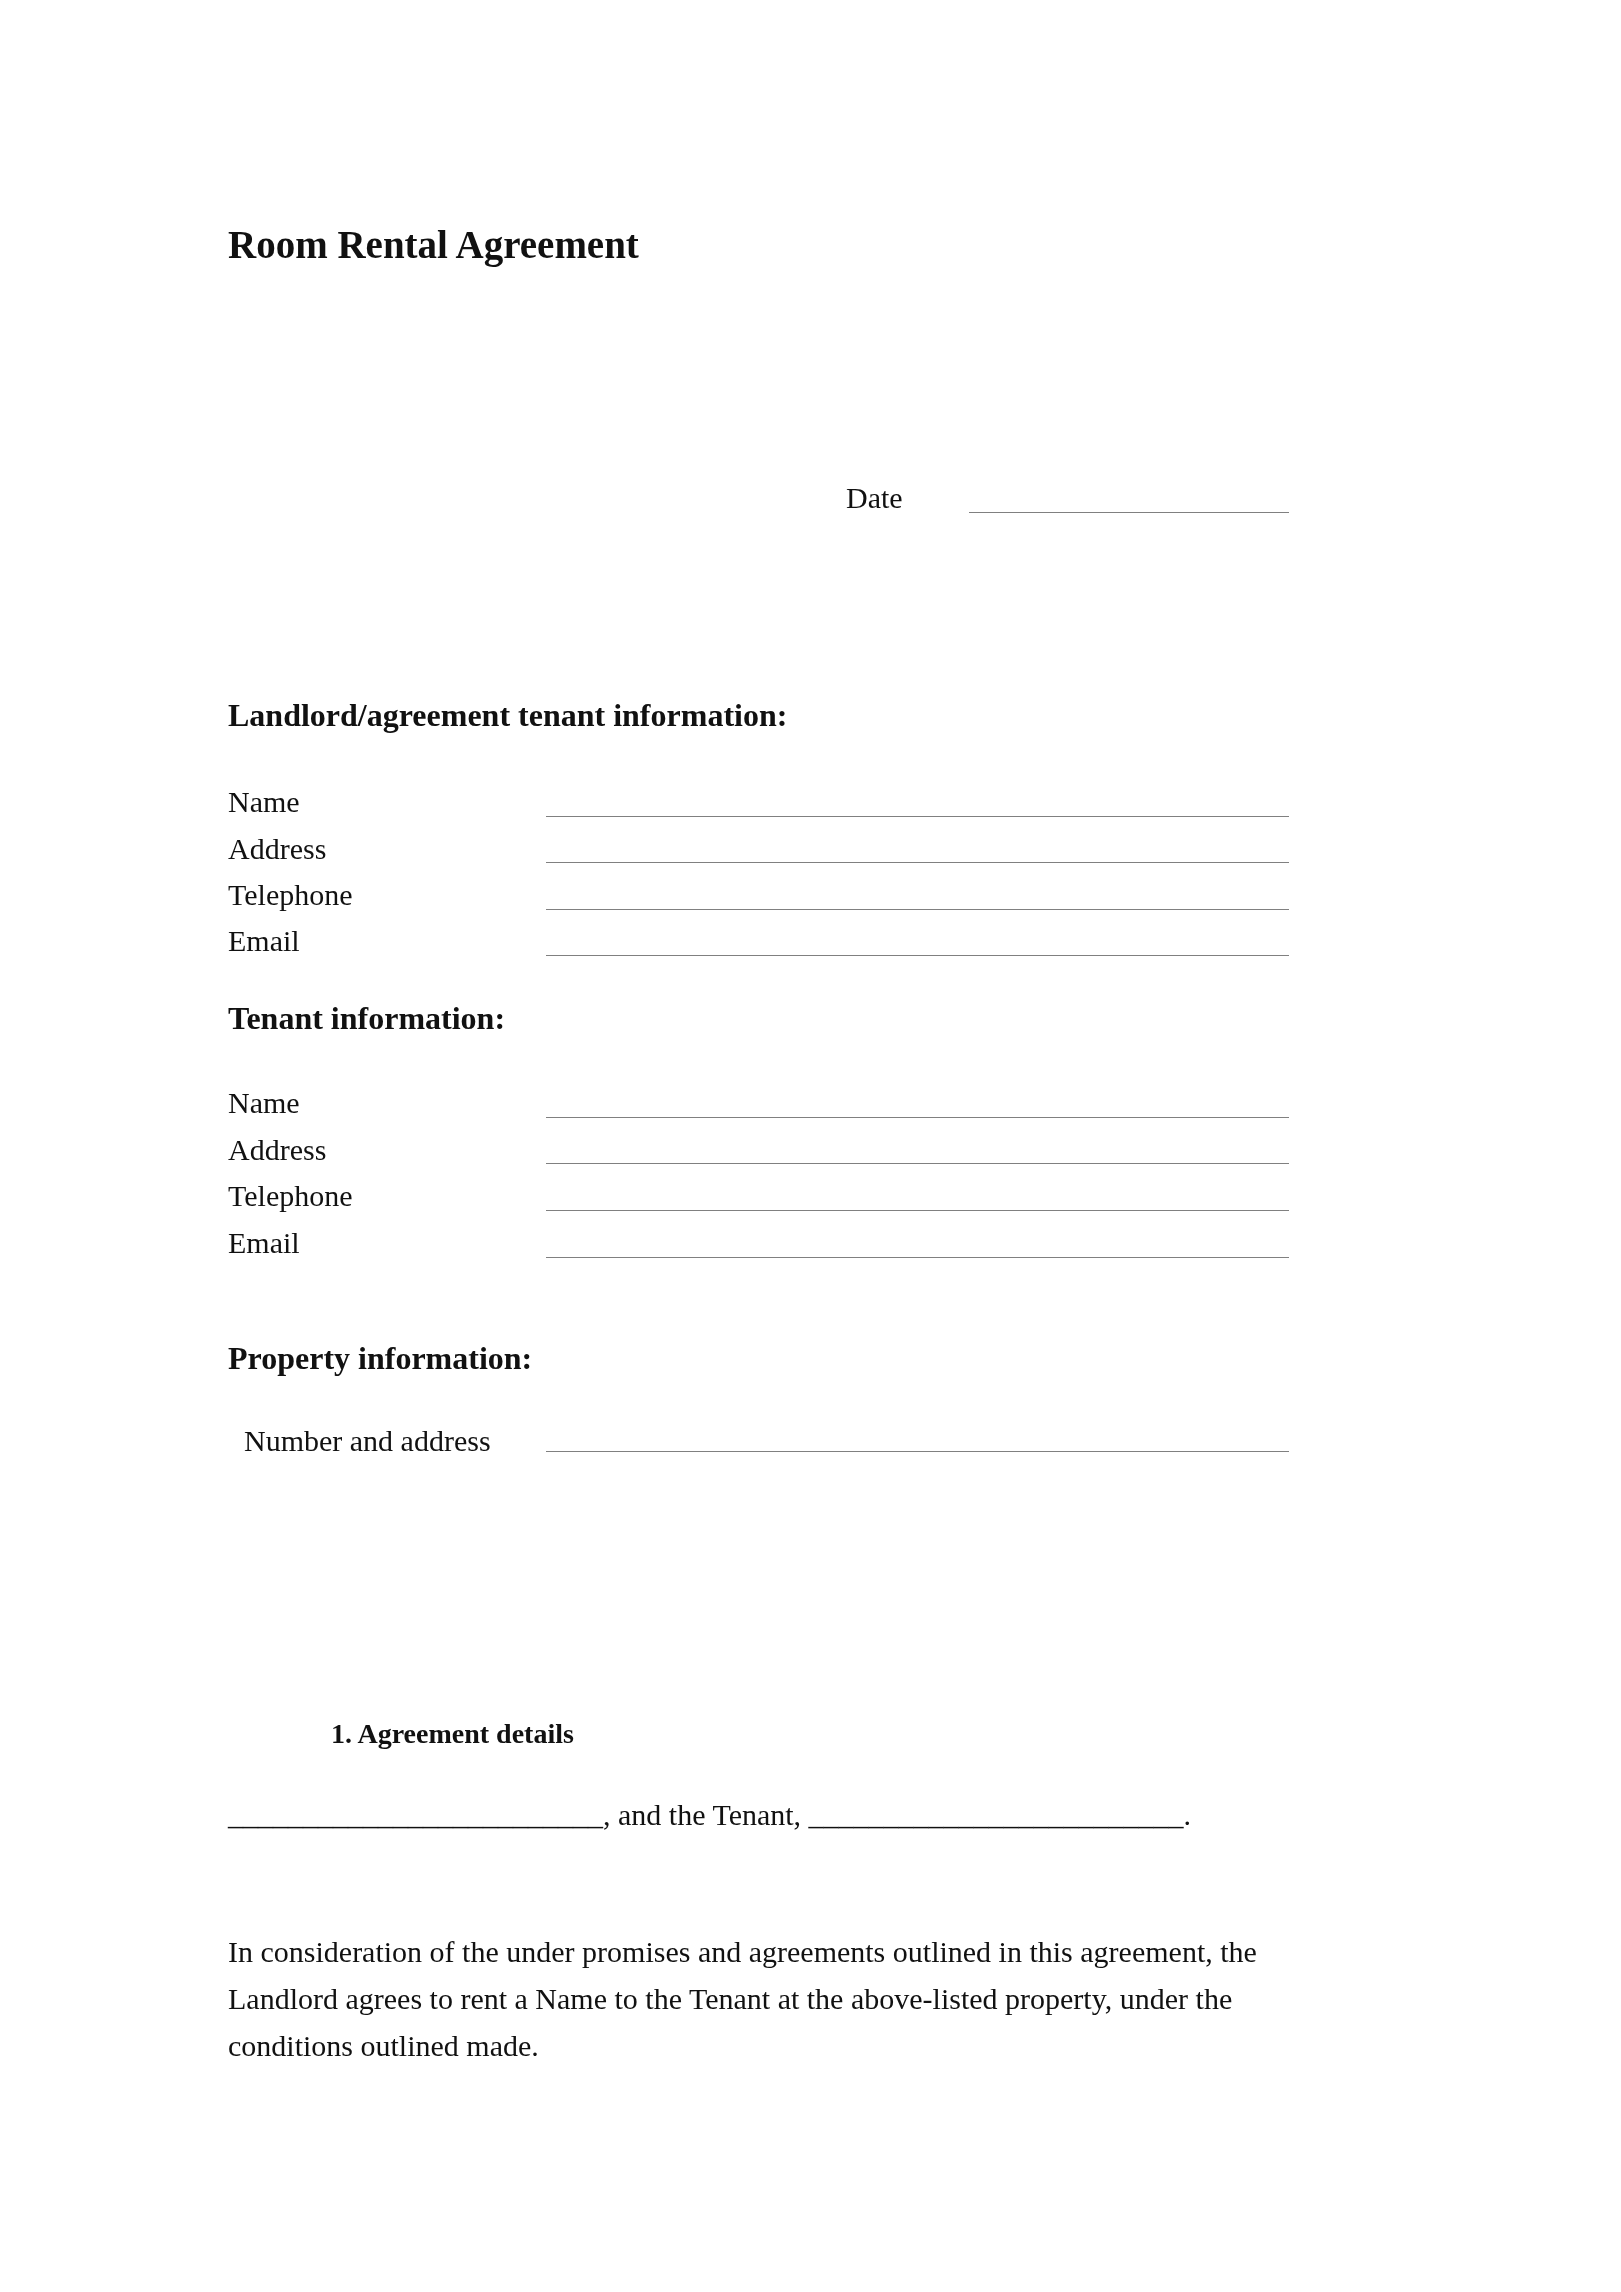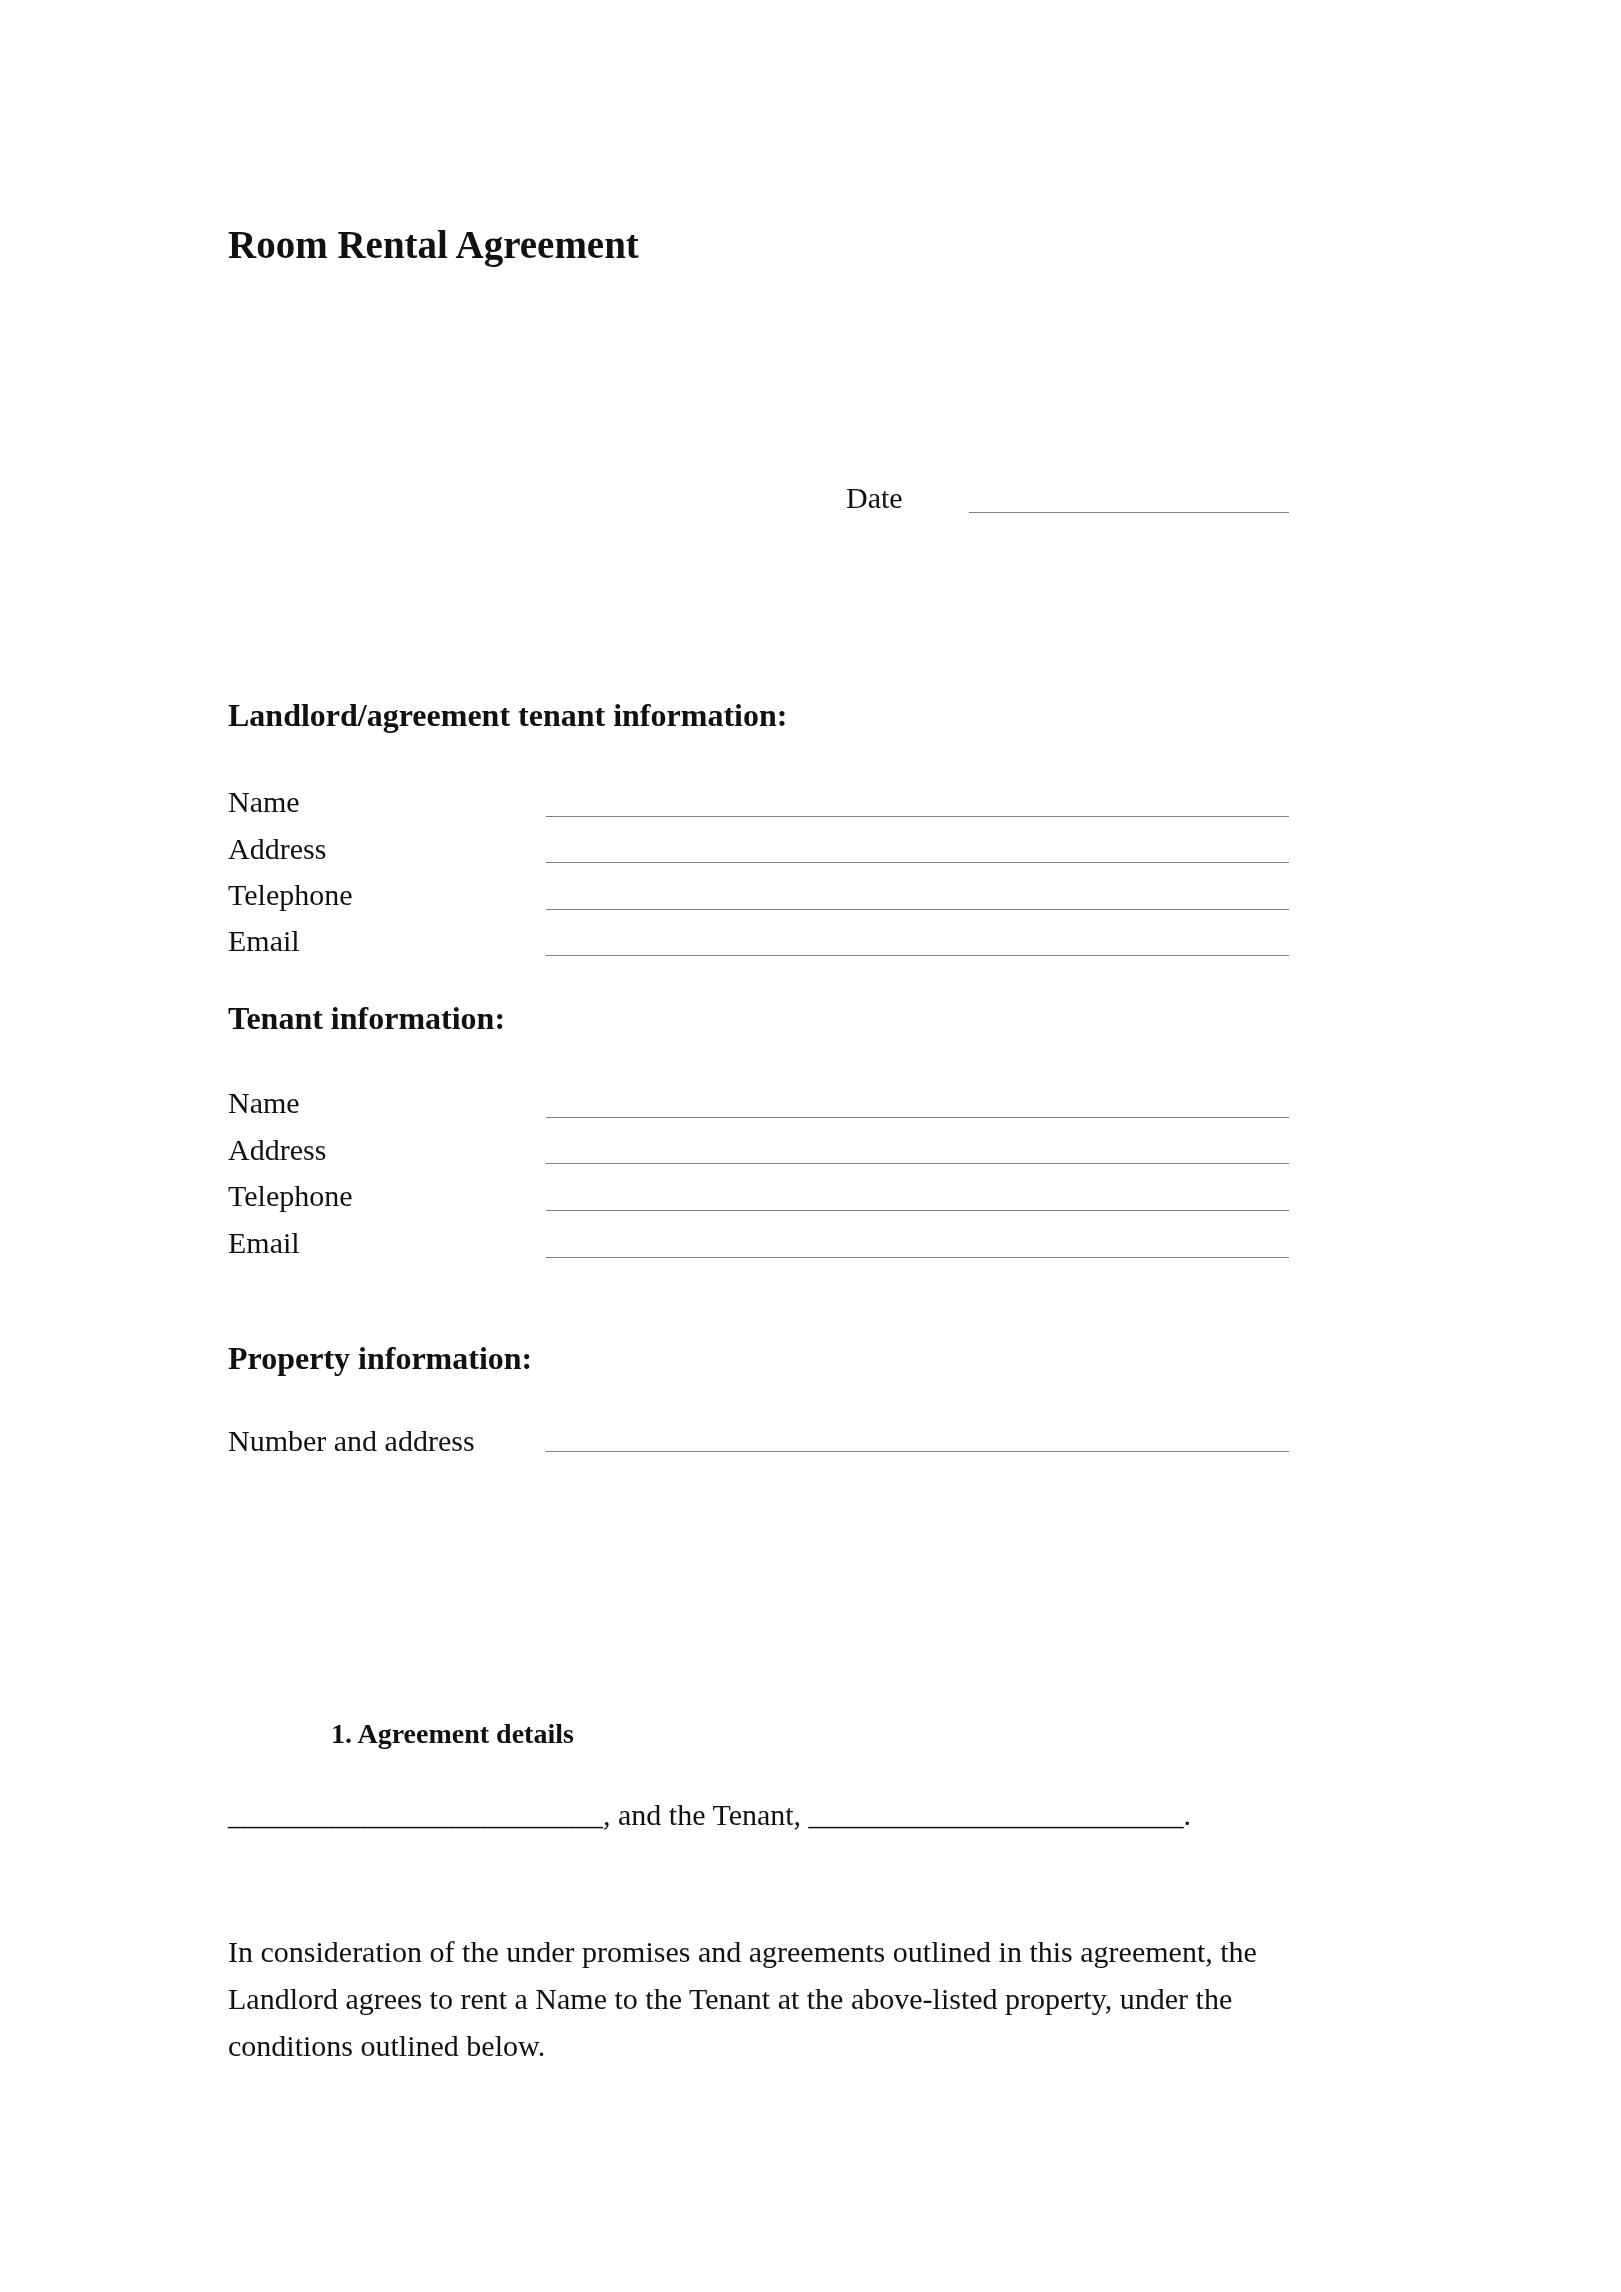--- a/index.html
+++ b/index.html
@@ -101,29 +101,29 @@
   <div class="abs rule field-rule" style="top:1163px;"></div>
 
   <div class="abs field-label" style="top:1181px;">Telephone</div>
   <div class="abs rule field-rule" style="top:1210px;"></div>
 
   <div class="abs field-label" style="top:1228px;">Email</div>
   <div class="abs rule field-rule" style="top:1257px;"></div>
 
   <div class="abs section-heading" style="top:1342px;">Property information:</div>
 
-  <div class="abs field-label" style="top:1426px;">Number and address</div>
+  <div class="abs field-label" style="top:1426px;margin-left:16px;">Number and address</div>
   <div class="abs rule field-rule" style="top:1451px;"></div>
 
   <div class="abs num-heading" style="top:1720px;">1. Agreement details</div>
 
   <div class="abs paragraph" style="top:1791px;">
     <div class="para-line">_________________________, and the Tenant, _________________________.</div>
   </div>
 
   <div class="abs paragraph" style="top:1928px;">
     <div class="para-line">In consideration of the under promises and agreements outlined in this agreement, the</div>
     <div class="para-line">Landlord agrees to rent a Name to the Tenant at the above-listed property, under the</div>
-    <div class="para-line">conditions outlined below.</div>
+    <div class="para-line">conditions outlined made.</div>
   </div>
 
 </div>
 
 
 </body></html>

